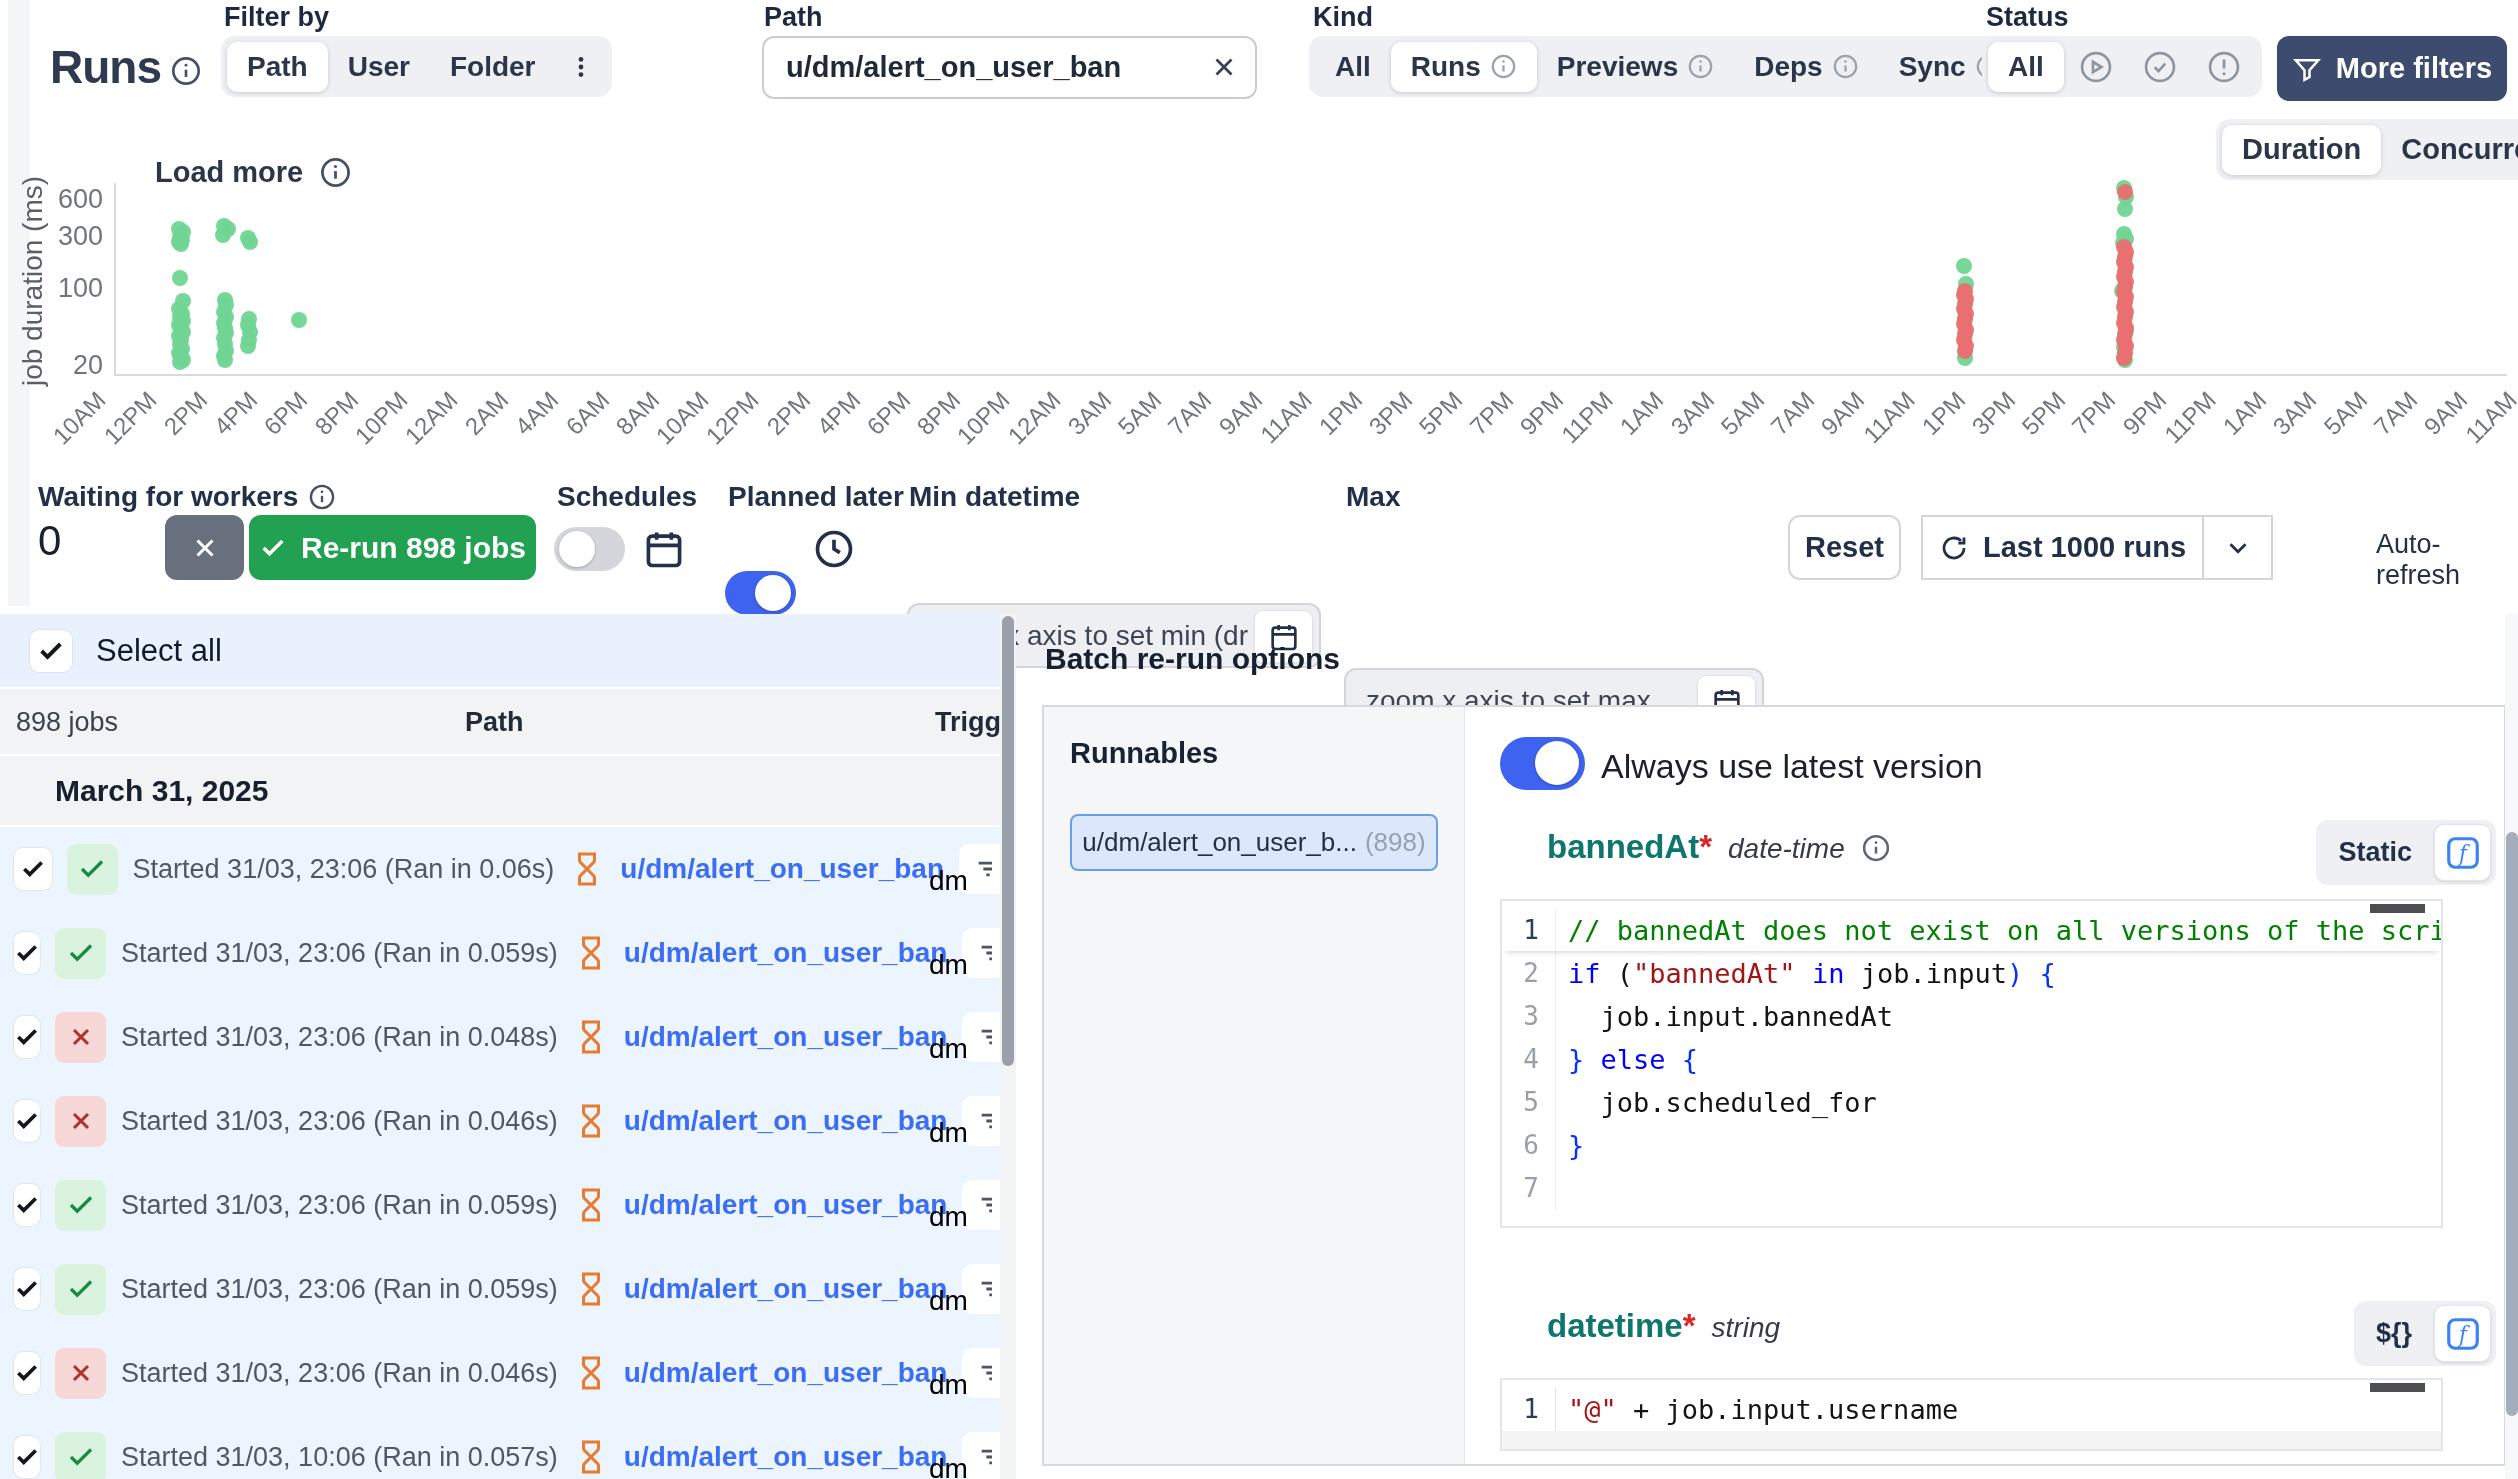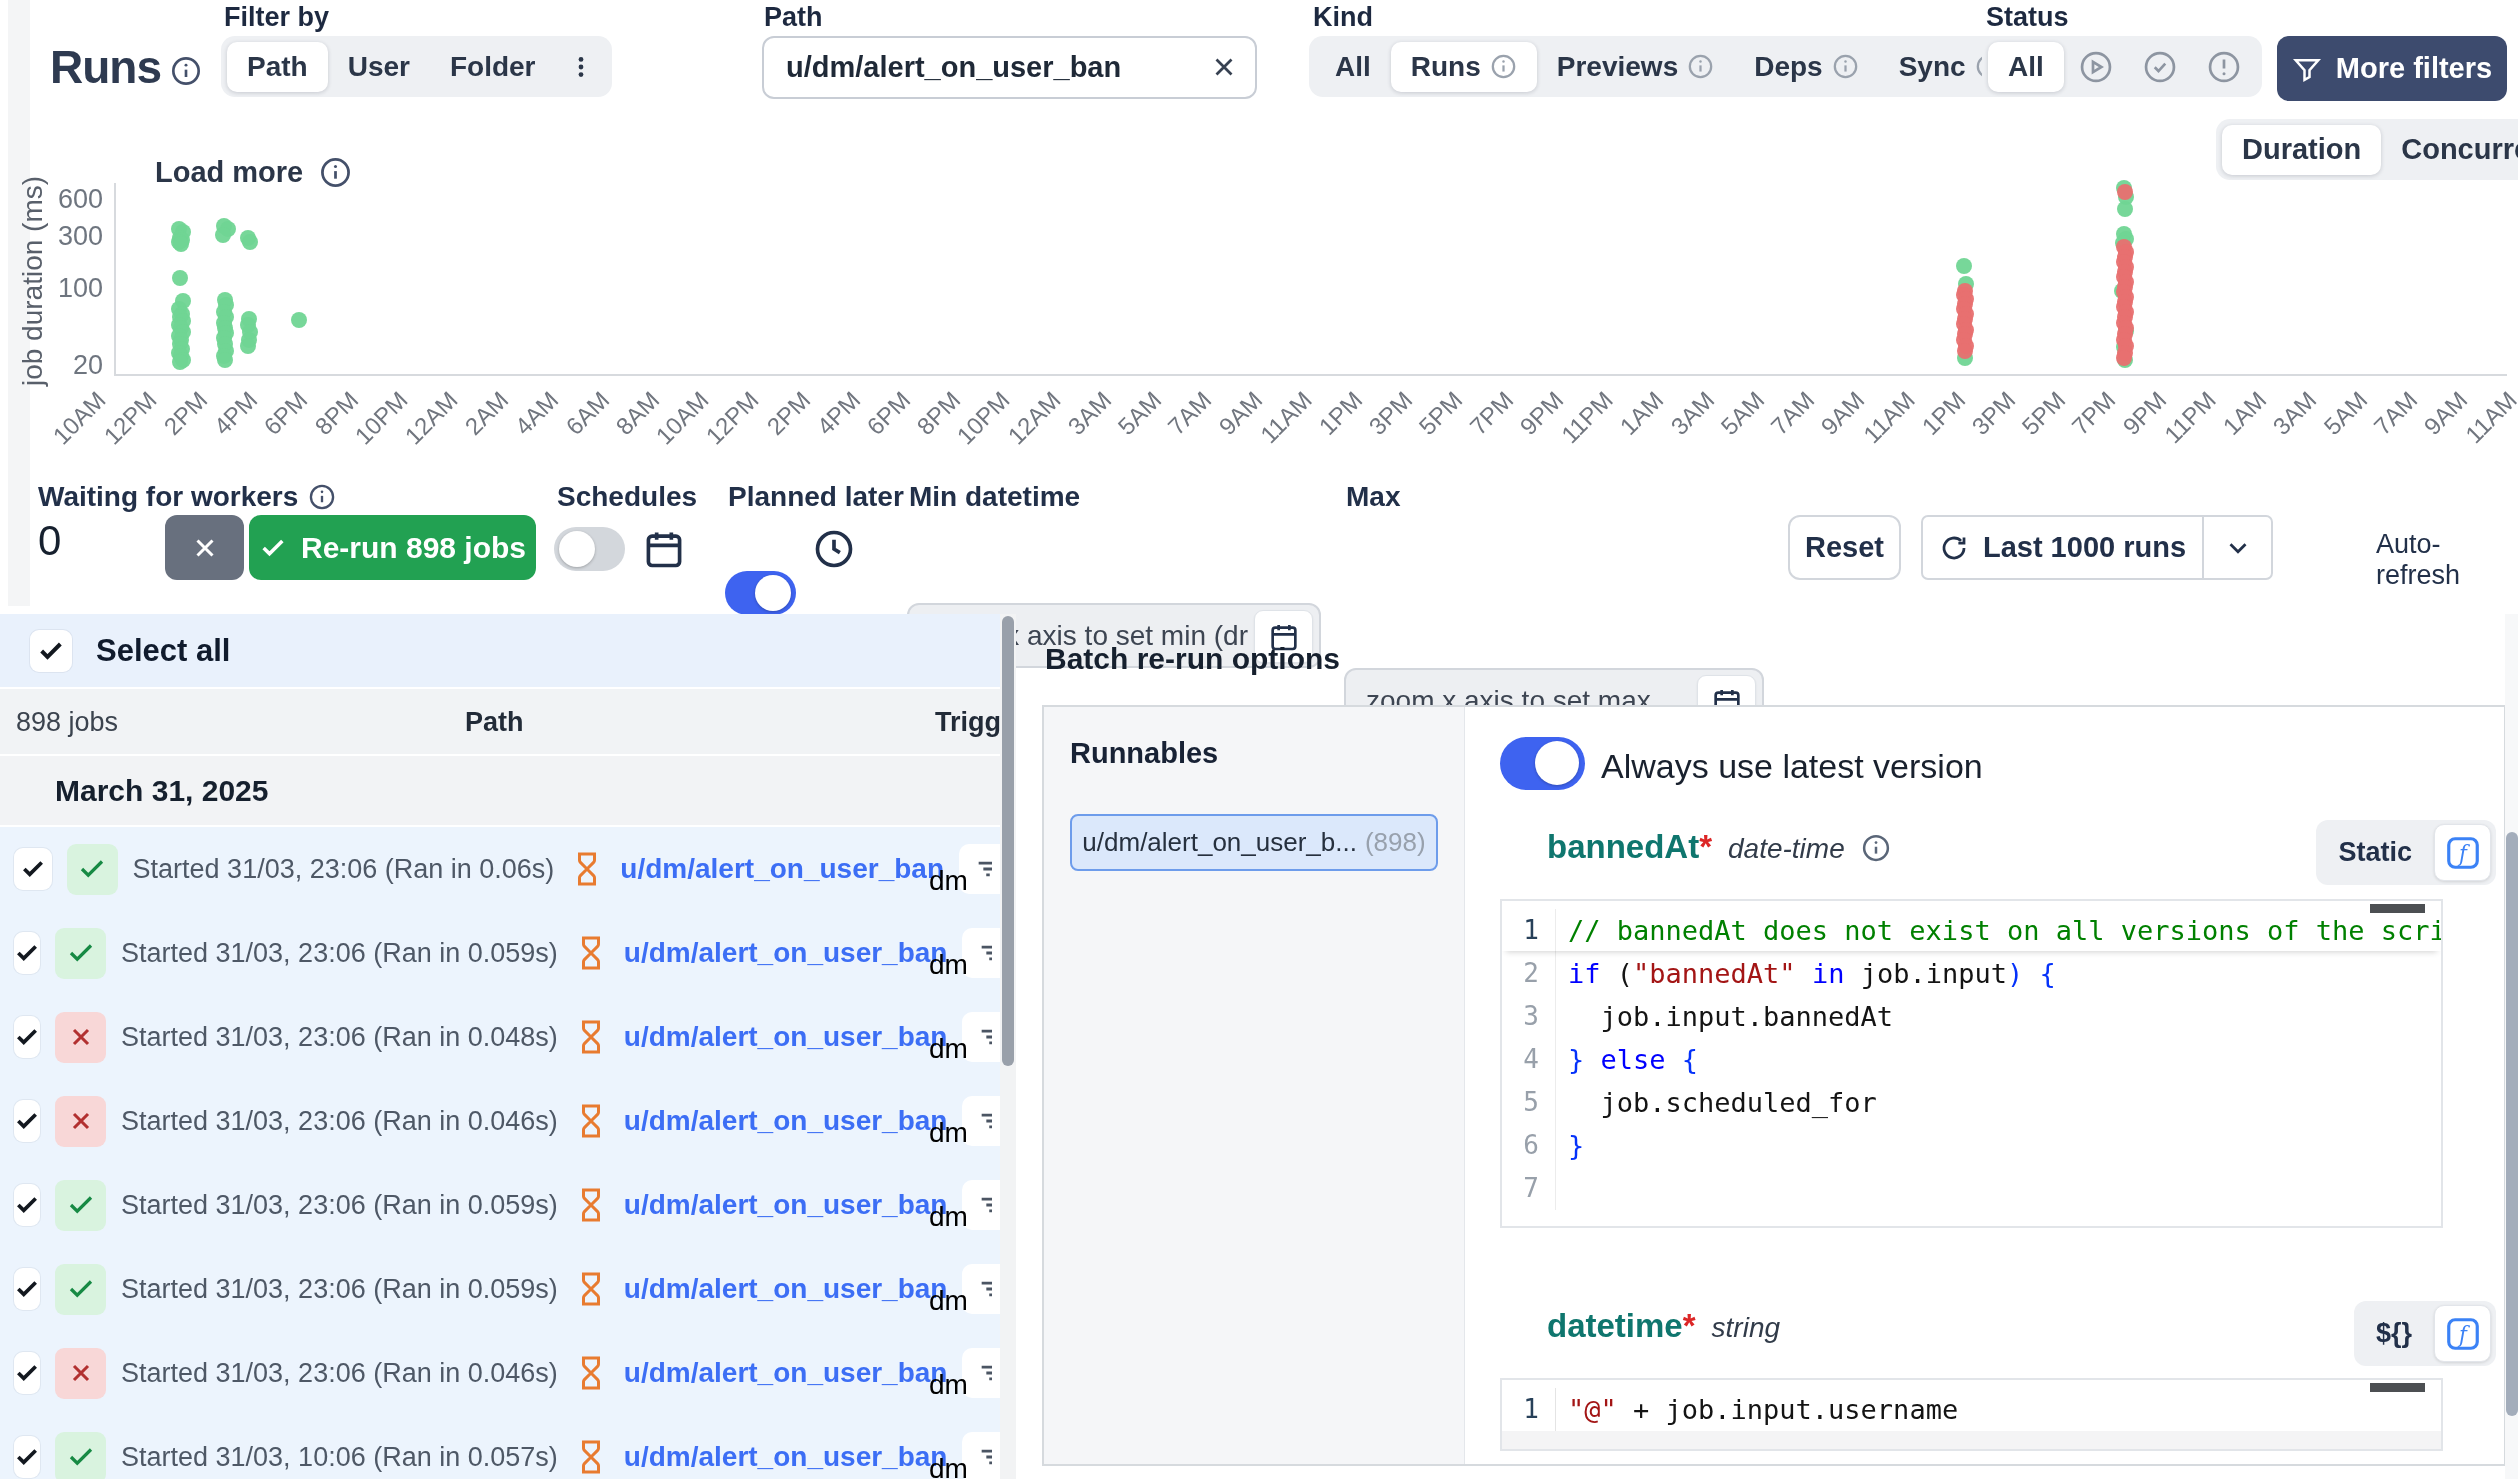--- a/index.html
+++ b/index.html
@@ -44,21 +44,21 @@
   .dt-input input{background:transparent;border:none;outline:none;width:calc(100% - 79px);height:100%;padding:0 0 0 20px;
     font-family:"Liberation Sans",sans-serif;font-size:28px;color:#3d4552;}
   .dt-input input::placeholder{color:#3d4552;opacity:1;}
   .cal-btn{position:absolute;right:6px;top:5px;width:57px;height:51px;background:#fff;border:1px solid #dfe3e8;
     border-radius:9px;display:flex;align-items:center;justify-content:center;box-shadow:0 1px 2px rgba(0,0,0,.08);cursor:pointer;color:#223049;}
 
   
   .joblist{left:0;top:614px;width:1016px;height:865px;overflow:hidden;}
   .selectall{height:75px;background:#e9f1fc;display:flex;align-items:center;gap:24px;padding-left:30px;border-bottom:2px solid #fff;box-sizing:border-box;}
   .cb{width:42px;height:42px;background:#fff;border-radius:9px;display:flex;align-items:center;justify-content:center;color:#13181f;cursor:pointer;box-shadow:0 0 0 1px rgba(20,30,50,.06);}
-  .selectall-label{font-size:31px;font-weight:700;color:#101b2d;}
+  .selectall-label{font-size:31px;font-weight:400;color:#101b2d;}
   .listhead{position:relative;height:67px;background:#f1f3f5;border-bottom:2px solid #fff;box-sizing:border-box;}
   .listhead .c1{position:absolute;left:16px;top:18px;font-size:27px;color:#3b434e;}
   .listhead .c2{position:absolute;left:465px;top:18px;font-size:27px;font-weight:600;color:#222b38;}
   .listhead .c3{position:absolute;left:935px;top:18px;font-size:27px;font-weight:600;color:#222b38;white-space:nowrap;}
   .daterow{height:71px;background:#f2f3f5;border-bottom:2px solid #fff;box-sizing:border-box;display:flex;align-items:center;padding-left:55px;}
   .daterow span{font-size:30px;font-weight:700;color:#16202e;}
   .jobrow{position:relative;display:flex;align-items:center;height:84px;background:#ecf4fd;padding-left:14px;gap:15px;box-sizing:border-box;}
   .badge{width:51px;height:51px;border-radius:9px;display:flex;align-items:center;justify-content:center;flex:none;}
   .badge.ok{background:#d9f3df;color:#178a44;}
   .badge.fail{background:#f8d7d7;color:#b23030;}
@@ -452,21 +452,21 @@
           <rect x="3.5" y="5" width="17" height="16" rx="2"></rect>
           <path d="M8 3v4M16 3v4M3.5 10h17"></path>
         </svg>
     </div>
   </div>
 
   <div class="abs btn btn-outline" style="left:1788px;top:515px;width:113px;height:65px;">
     <span>Reset</span>
     </div>
 
-  <div class="abs" style="left:1921px;top:515px;width:352px;height:65px;background:#fff;border:2px solid #d2d6dc;border-radius:7px;box-sizing:border-box;display:flex;">
+  <div class="abs" style="left:1921px;top:515px;width:352px;height:65px;background:#fff;border:2px solid #d2d6dc;border-radius:0;box-sizing:border-box;display:flex;">
     <div style="flex:1;display:flex;align-items:center;justify-content:center;gap:14px;border-right:2px solid #d2d6dc;">
       <svg width="30" height="30" viewBox="0 0 24 24" fill="none" stroke="#223049" stroke-width="2.2">
           <path d="M20 12a8 8 0 1 1-2.4-5.7"></path>
           <polyline points="20 3.5 20 8 15.5 8"></polyline>
         </svg>
       <span style="font-size:29px;font-weight:600;color:#223049;">Last 1000 runs</span>
     </div>
     <div style="width:67px;display:flex;align-items:center;justify-content:center;">
       <svg width="30" height="30" viewBox="0 0 24 24" fill="none" stroke="#223049" stroke-width="2.2">
           <polyline points="6 9 12 15 18 9"></polyline>

